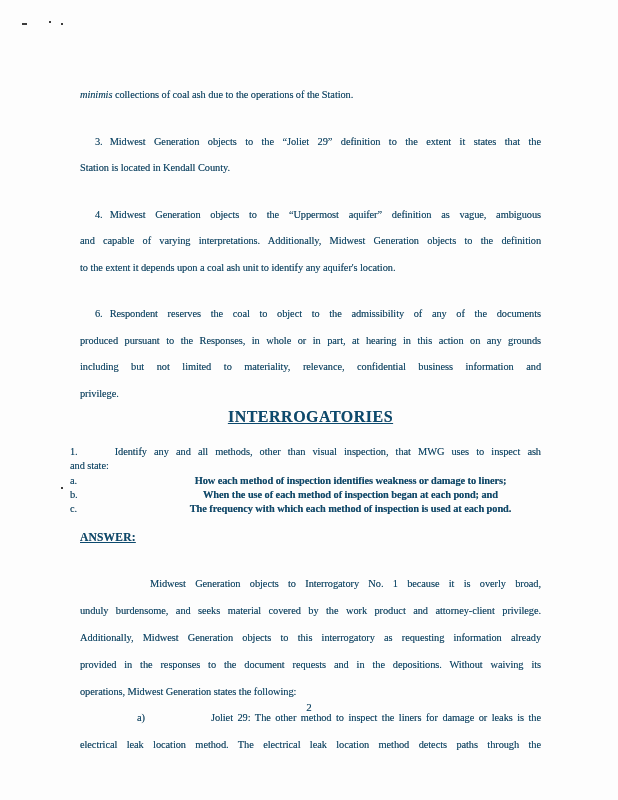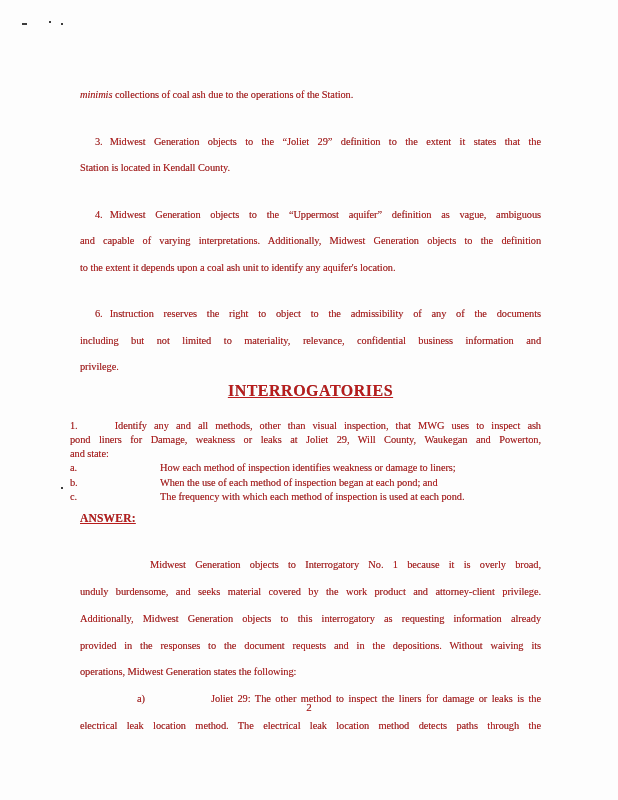--- a/index.html
+++ b/index.html
@@ -2,21 +2,21 @@
 <html><head>
 <meta charset="utf-8">
 <style>
   html, body { margin: 0; padding: 0; background: #888; }
   .doc {
     position: relative;
     width: 618px;
     height: 800px;
     background: #fdfdfd;
     font-family: "Liberation Serif", serif;
-    color: #b91c1c;
+    color: #0c4a6e;
     overflow: hidden;
     text-shadow: 0 0 0.5px rgba(50,50,50,0.55);
   }
   .body-text {
     position: absolute;
     left: 80px;
     top: 82px;
     width: 461px;
     font-size: 10.4px;
     letter-spacing: -0.08px;
@@ -42,22 +42,22 @@
     font-weight: bold;
     font-size: 16px;
     letter-spacing: 0.5px;
     text-decoration: underline;
   }
   .iblock { margin-left: -10px; width: 471px; margin-top: 18px; }
   .il { height: 14.3px; line-height: 14.3px; }
   .igap { display: inline-block; width: 37px; }
   .sub { display: flex; height: 14.3px; line-height: 14.3px; overflow: hidden; }
   .slab { width: 90px; flex: none; }
-  .sub .stext { flex: 1; text-align: left; }
-  .answer-line { margin-top: 6px; height: 16px; line-height: 16px; }
+  .sub .stext { flex: 1; text-align: center; font-weight: bold; }
+  .answer-line { margin-top: 13px; height: 16px; line-height: 16px; }
   .alab { font-weight: bold; font-size: 11.5px; text-decoration: underline; letter-spacing: 0.2px; }
   .ablock { margin-top: 26px; }
   .ablock .tl { height: 26.8px; line-height: 26.8px; }
   .aind { text-indent: 70px; }
   .saind { text-indent: 57px; }
   .agap { display: inline-block; width: 66px; }
   .pageno {
     position: absolute;
     top: 701px; left: 0; right: 0;
     text-align: center;
@@ -85,29 +85,29 @@
     <div class="tl left"><i>minimis</i><span> collections of coal ash due to the operations of the Station.</span></div>
 
     <div class="tl j ind"><span>3.</span><span class="numgap"></span><span>Midwest Generation objects to the “Joliet 29” definition to the extent it states that the</span></div>
     <div class="tl left">Station is located in Kendall County.</div>
 
     <div class="tl j ind"><span>4.</span><span class="numgap"></span><span>Midwest Generation objects to the “Uppermost aquifer” definition as vague, ambiguous</span></div>
     <div class="tl j">and capable of varying interpretations. Additionally, Midwest Generation objects to the definition</div>
     <div class="tl left">to the extent it depends upon a coal ash unit to identify any aquifer's location.</div>
 
 
-    <div class="tl j ind"><span>6.</span><span class="numgap"></span><span>Instruction reserves the right to object to the admissibility of any of the documents</span></div>
+    <div class="tl j ind"><span>6.</span><span class="numgap"></span><span>Respondent reserves the coal to object to the admissibility of any of the documents</span></div>
+    <div class="tl j">produced pursuant to the Responses, in whole or in part, at hearing in this action on any grounds</div>
     <div class="tl j">including but not limited to materiality, relevance, confidential business information and</div>
     <div class="tl left">privilege.</div>
 
     <div class="heading-line"><span class="hd">INTERROGATORIES</span></div>
 
     <div class="iblock">
       <div class="tl il j"><span>1.</span><span class="igap"></span><span>Identify any and all methods, other than visual inspection, that MWG uses to inspect ash</span></div>
-      <div class="tl il j">pond liners for Damage, weakness or leaks at Joliet 29, Will County, Waukegan and Powerton,</div>
       <div class="tl il left">and state:</div>
       <div class="sub">
           <span class="slab">a.</span>
           <span class="stext">How each method of inspection identifies weakness or damage to liners;</span>
         </div>
       <div class="sub">
           <span class="slab">b.</span>
           <span class="stext">When the use of each method of inspection began at each pond; and</span>
         </div>
       <div class="sub">

